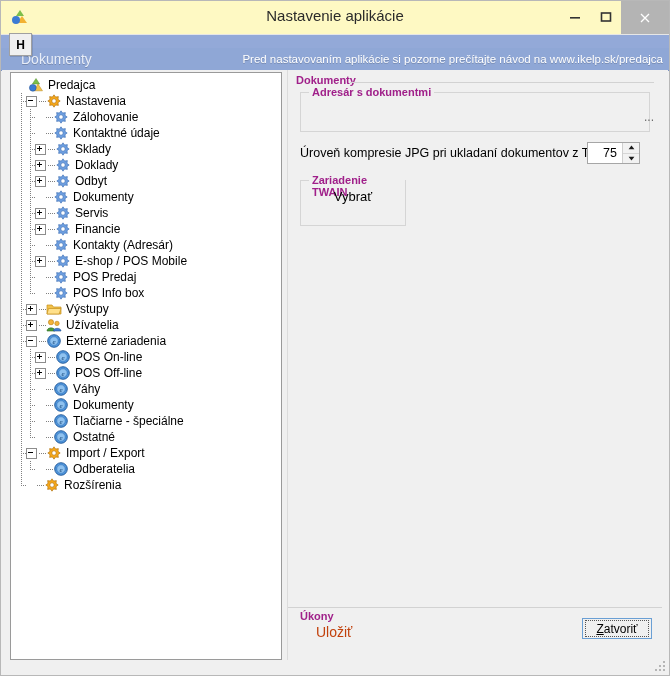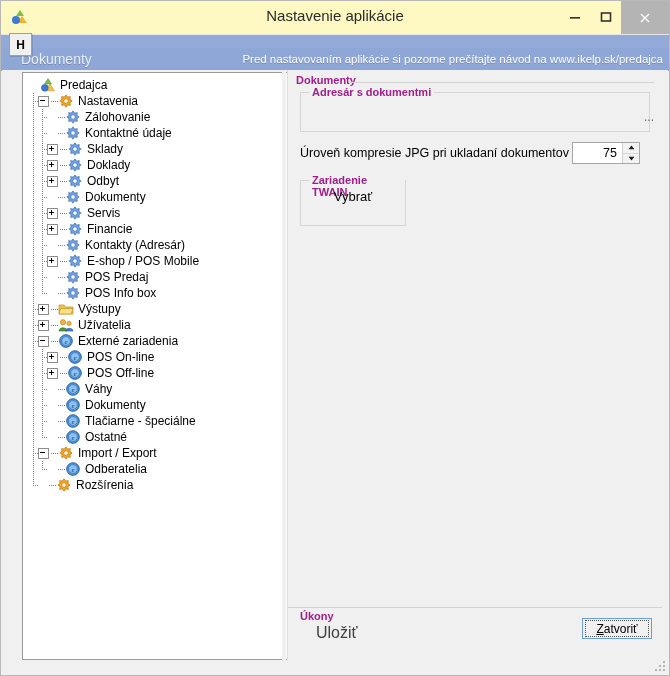--- a/index.html
+++ b/index.html
@@ -66,21 +66,20 @@
 
   
   .content{
     position:absolute;left:1px;right:1px;top:69px;bottom:1px;
     background:#f0f0f0;
   }
   .tree-pane{
     position:absolute;left:8px;top:2px;width:270px;bottom:14px;
     background:#ffffff;border:1px solid #9a9a9a;
     overflow:hidden;
-    margin-left:12px;
   }
   .splitter{
     position:absolute;left:280px;top:2px;width:4px;bottom:14px;
     background:#f0f0f0;
   }
   .right-pane{
     position:absolute;left:285px;right:6px;top:0px;bottom:14px;
     background:#f0f0f0;
     border-left:1px solid #dcdcdc;
   }
@@ -180,21 +179,21 @@
   }
 
   .jpgrow{
     position:absolute;left:12px;top:72px;right:12px;height:24px;
   }
   .jpglabel{
     position:absolute;left:0;top:4px;font-size:12.5px;color:#000;
     font-family:"Liberation Sans",sans-serif;
   }
   .spin{
-    position:absolute;right:10px;top:0;width:68px;height:22px;
+    position:absolute;right:10px;top:0;width:53px;height:22px;
     border:1px solid #a6a6a6;background:#fff;box-sizing:border-box;
     display:flex;
   }
   .spin-val{
     flex:1;text-align:right;padding-right:5px;font-size:12.5px;line-height:20px;color:#000;
   }
   .spin-btns{
     width:16px;border-left:1px solid #cfcfcf;
     display:flex;flex-direction:column;background:#f2f2f2;
   }
@@ -208,21 +207,21 @@
   }
 
   .actions-rule{
     position:absolute;left:0;right:0;bottom:52px;height:1px;background:#d2d2d2;
   }
   .actions{
     position:absolute;left:8px;right:8px;bottom:6px;height:44px;text-align:center;
   }
   .actions-label{position:absolute;left:4px;top:0;}
   .save-link{
-    position:absolute;left:20px;top:14px;font-size:16px;color:#404040;cursor:default;
+    position:absolute;left:20px;top:14px;font-size:14px;color:#c2410c;cursor:default;
   }
   .close-btn{
     position:absolute;right:2px;top:8px;width:70px;height:21px;
     background:#f0f0f0;border:1px solid #6a9fd4;
     display:flex;align-items:center;justify-content:center;
     font-size:12px;color:#000;cursor:default;box-sizing:border-box;
   }
   .close-btn .inner{
     width:62px;height:15px;border:1px dotted #555;
     display:flex;align-items:center;justify-content:center;

